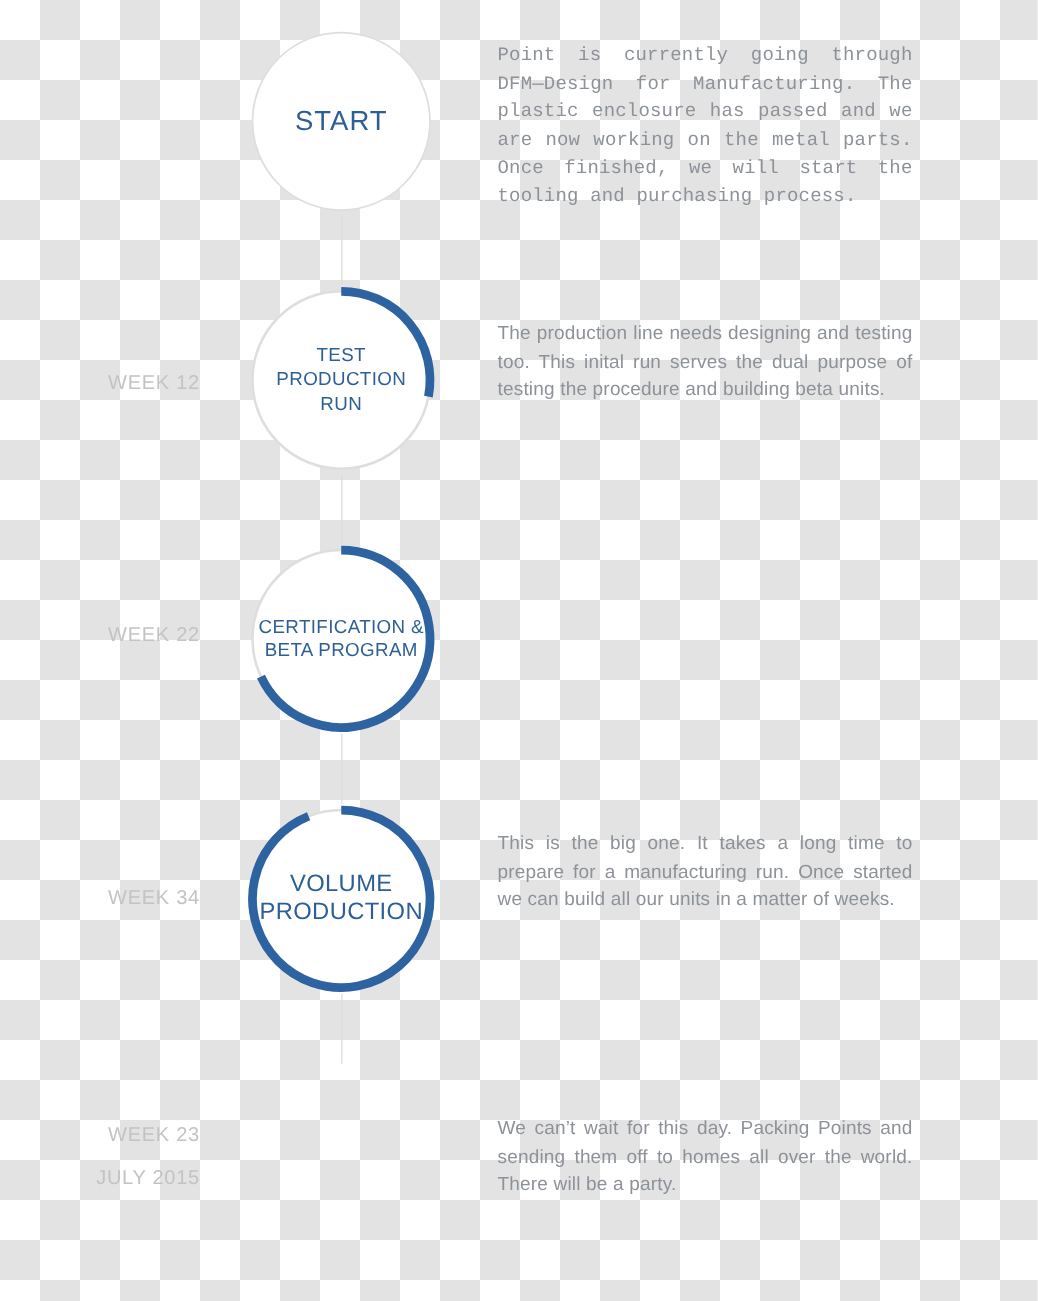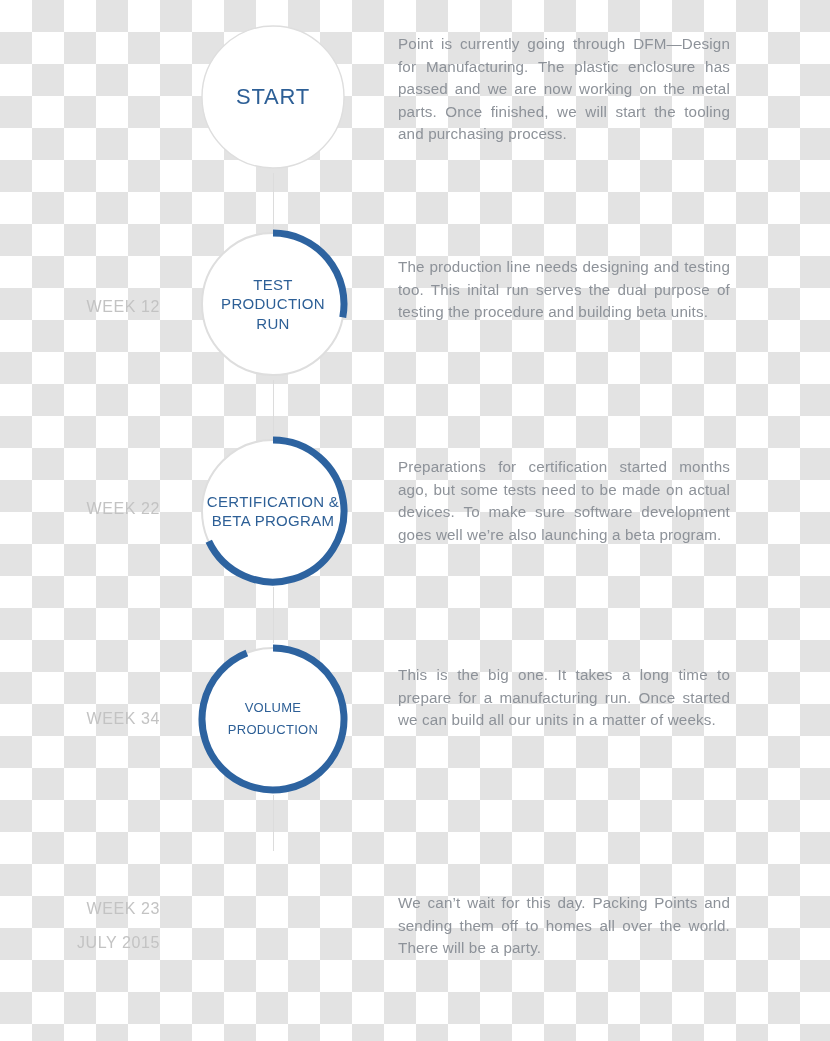--- a/index.html
+++ b/index.html
@@ -89,21 +89,21 @@
     line-height: 19.5px;
     letter-spacing: 0.3px;
     box-sizing: border-box;
     padding: 0 6px;
   }
   .node-label.big {
     font-size: 22px;
     letter-spacing: 0.8px;
   }
   .node-label.med {
-    font-size: 13px;
+    font-size: 19px;
     line-height: 22px;
   }
 
   
   .connector {
     position: absolute;
     width: 1px;
     background: #dcdcdc;
   }
 
@@ -123,41 +123,40 @@
 </head>
 <body>
 
 <div id="timeline">
     <div class="node" style="left: 197px; top: 21px;">
       <svg viewBox="0 0 152 152">
         <circle class="ring-track" cx="76" cy="76" r="71" stroke-width="1.4"></circle>
       </svg>
       <div class="node-label big">START</div>
     </div>
-    <div class="desc" style="top: 33px;">Point is currently going through DFM—Design for Manufacturing. The plastic enclosure has passed and we are now working on the metal parts. Once finished, we will start the tooling and purchasing process.</div>
+    <div class="desc" style="top: 33px; font-family: Liberation Mono, monospace;">Point is currently going through DFM—Design for Manufacturing. The plastic enclosure has passed and we are now working on the metal parts. Once finished, we will start the tooling and purchasing process.</div>
     <div class="connector" style="left: 273px; top: 173px; height: 55px;"></div>
     <div class="stage week-col" style="top: 290px;"><span>WEEK 12</span></div>
     <div class="node" style="left: 197px; top: 228px;">
       <svg viewBox="0 0 152 152">
         <circle class="ring-track" cx="76" cy="76" r="71" stroke-width="2"></circle>
         <path class="ring-progress" d="M 76 5 A 71 71 0 0 1 145.742 89.304" stroke-width="7"></path>
       </svg>
       <div class="node-label">TEST PRODUCTION RUN</div>
     </div>
     <div class="desc" style="top: 256px;">The production line needs designing and testing too. This inital run serves the dual purpose of testing the procedure and building beta units.</div>
     <div class="connector" style="left: 273px; top: 380px; height: 55px;"></div>
     <div class="stage week-col" style="top: 492px;"><span>WEEK 22</span></div>
     <div class="node" style="left: 197px; top: 435px;">
       <svg viewBox="0 0 152 152">
         <circle class="ring-track" cx="76" cy="76" r="71" stroke-width="2"></circle>
         <path class="ring-progress" d="M 76 5 A 71 71 0 1 1 11.757 106.230" stroke-width="7"></path>
       </svg>
       <div class="node-label">CERTIFICATION &amp; BETA PROGRAM</div>
     </div>
-    <div class="desc" style="top: 456px;">Preparations for certification started months ago, but some tests need to be made on actual devices. To make sure software development goes well we’re also launching a beta program.</div>
     <div class="connector" style="left: 273px; top: 587px; height: 56px;"></div>
     <div class="stage week-col" style="top: 702px;"><span>WEEK 34</span></div>
     <div class="node" style="left: 197px; top: 643px;">
       <svg viewBox="0 0 152 152">
         <circle class="ring-track" cx="76" cy="76" r="71" stroke-width="2"></circle>
         <path class="ring-progress" d="M 76 5 A 71 71 0 1 1 49.863 9.986" stroke-width="7"></path>
       </svg>
       <div class="node-label med">VOLUME PRODUCTION</div>
     </div>
     <div class="desc" style="top: 664px;">This is the big one. It takes a long time to prepare for a manufacturing run. Once started we can build all our units in a matter of weeks.</div>

